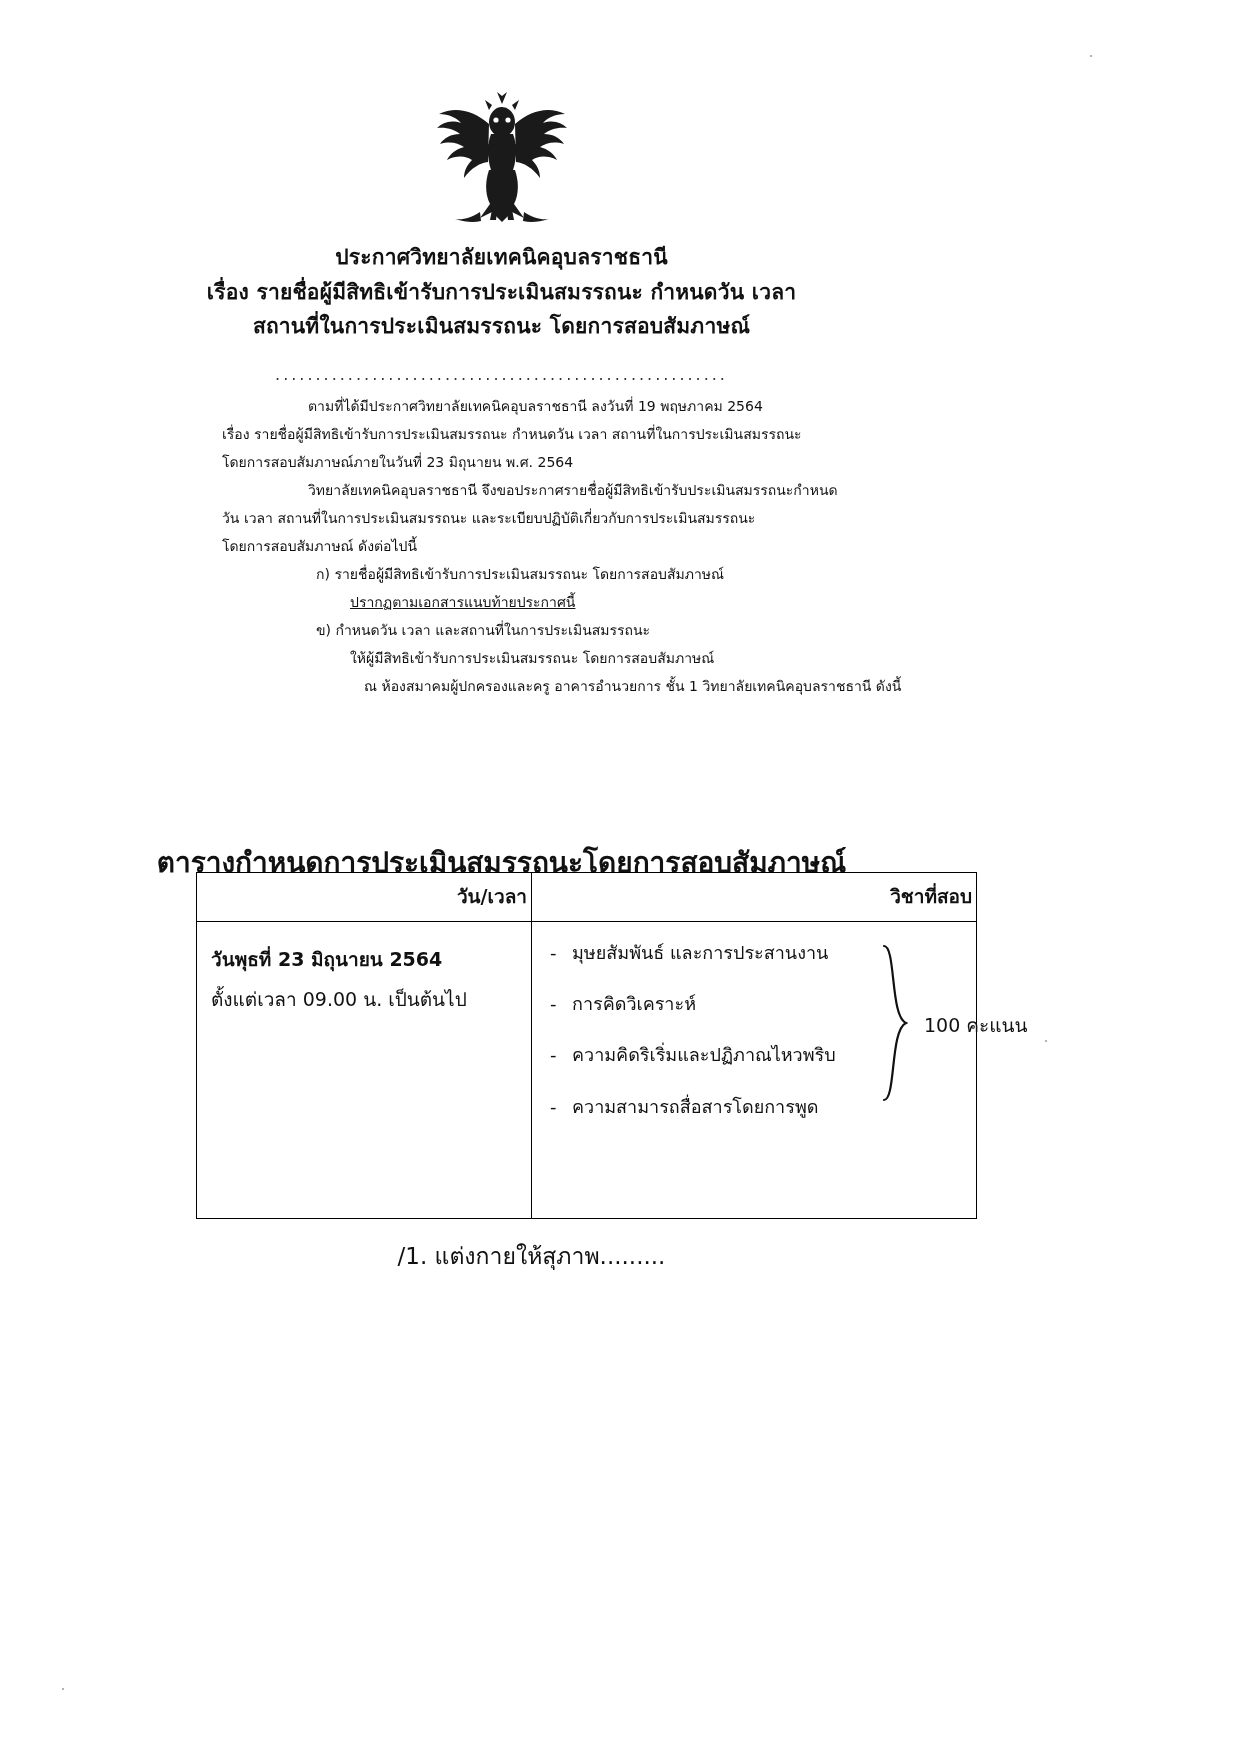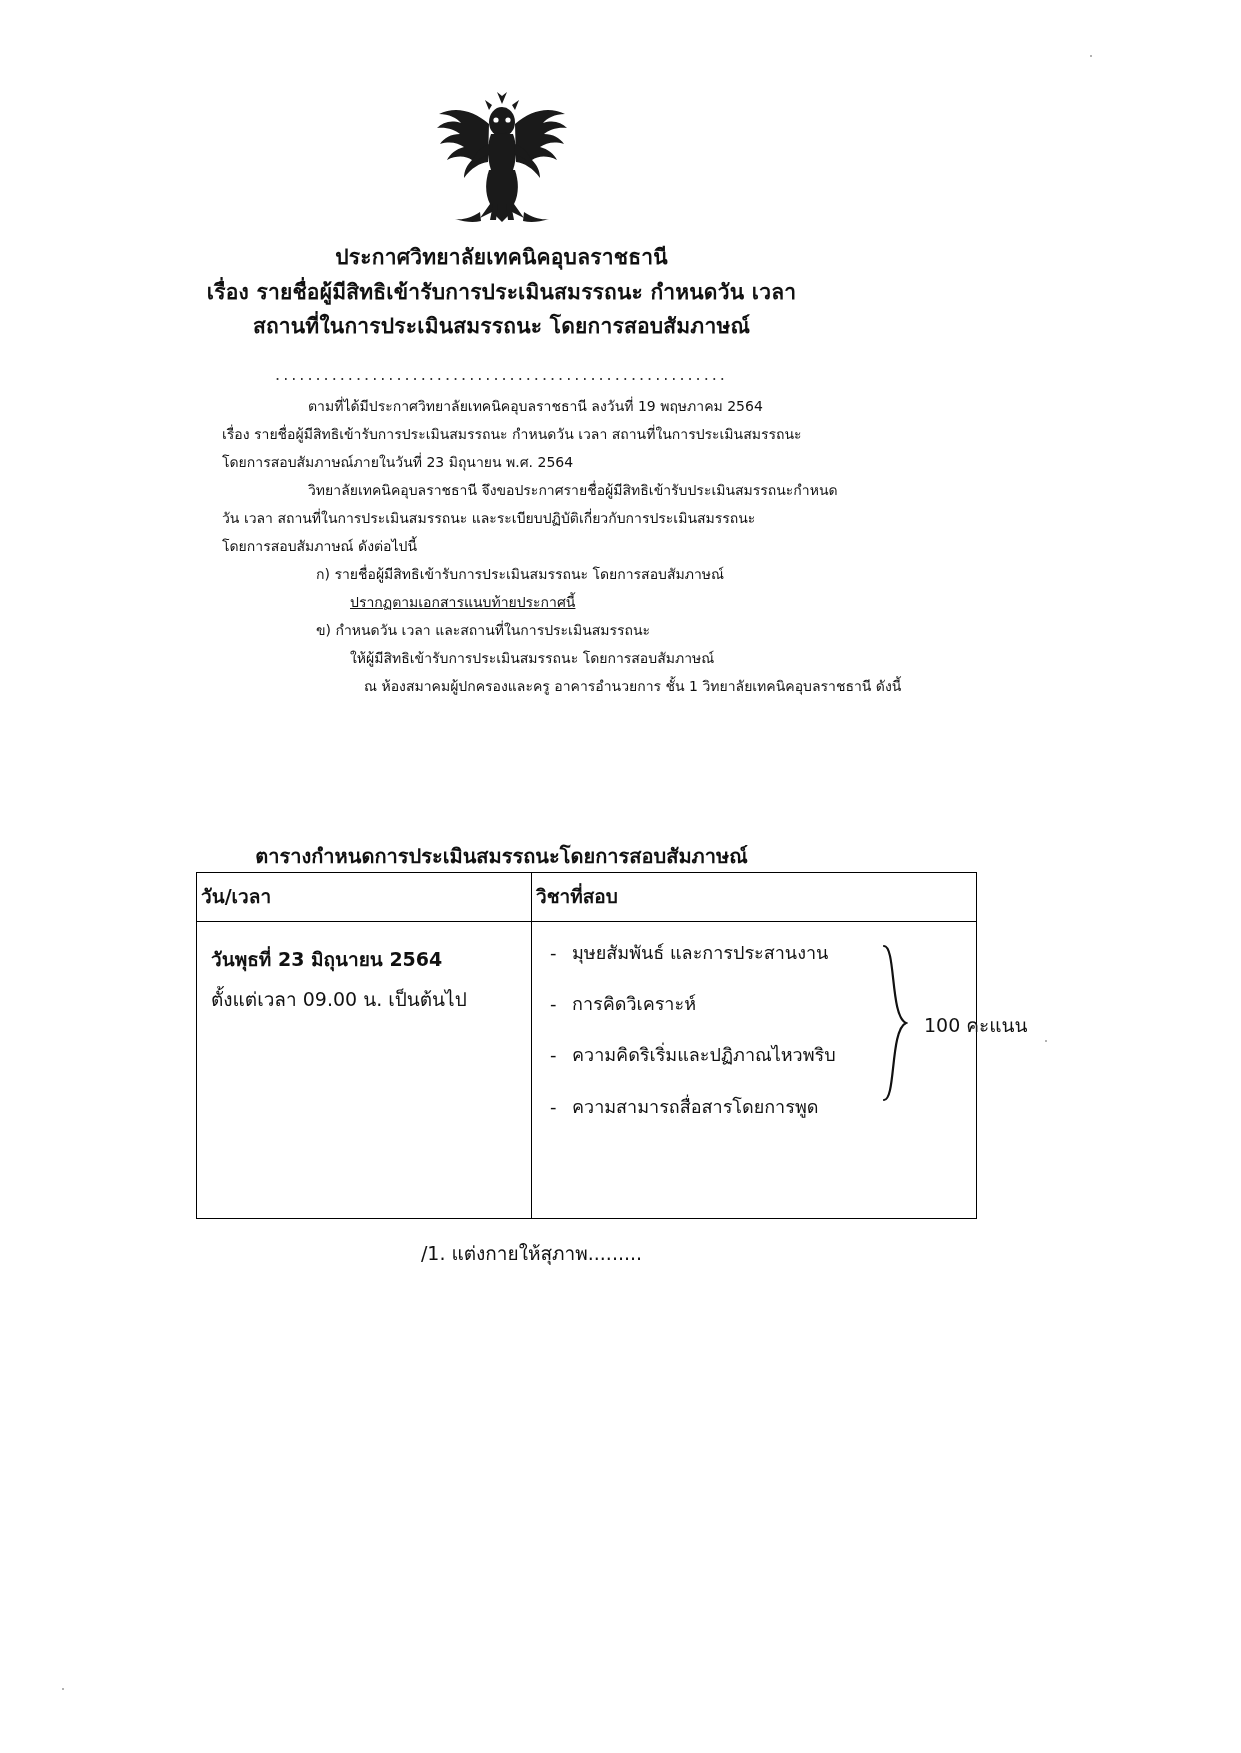--- a/index.html
+++ b/index.html
@@ -80,39 +80,39 @@
   .indent-item3 { padding-left: 142px; }
   .underlined { text-decoration: underline; }
 
   
   .table-title {
     position: absolute;
     top: 840px;
     left: 0;
     width: 100%;
     text-align: center;
-    font-size: 20px;
+    font-size: 28px;
     font-weight: 700;
   }
 
   
   .exam-table {
     position: absolute;
     top: 872px;
     left: 196px;
     width: 780px;
     border-collapse: collapse;
     table-layout: fixed;
   }
   .exam-table th, .exam-table td {
     border: 1.6px solid #000;
     vertical-align: top;
   }
   .exam-table th {
-    text-align: left;
+    text-align: right;
     font-size: 19px;
     font-weight: 600;
     padding: 8px 4px 10px;
   }
   .col-left { width: 335px; }
   .col-right { width: 445px; }
 
   .cell-left {
     padding: 18px 14px 10px 14px;
     height: 268px;
@@ -158,21 +158,21 @@
     white-space: nowrap;
   }
 
   
   .footer-note {
     position: absolute;
     top: 1238px;
     left: 0;
     width: 100%;
     text-align: center;
-    font-size: 19px;
+    font-size: 23px;
     padding-left: 60px;
     box-sizing: border-box;
   }
 
   
   .speck {
     position: absolute;
     background: #999;
     width: 2px;
     height: 2px;

